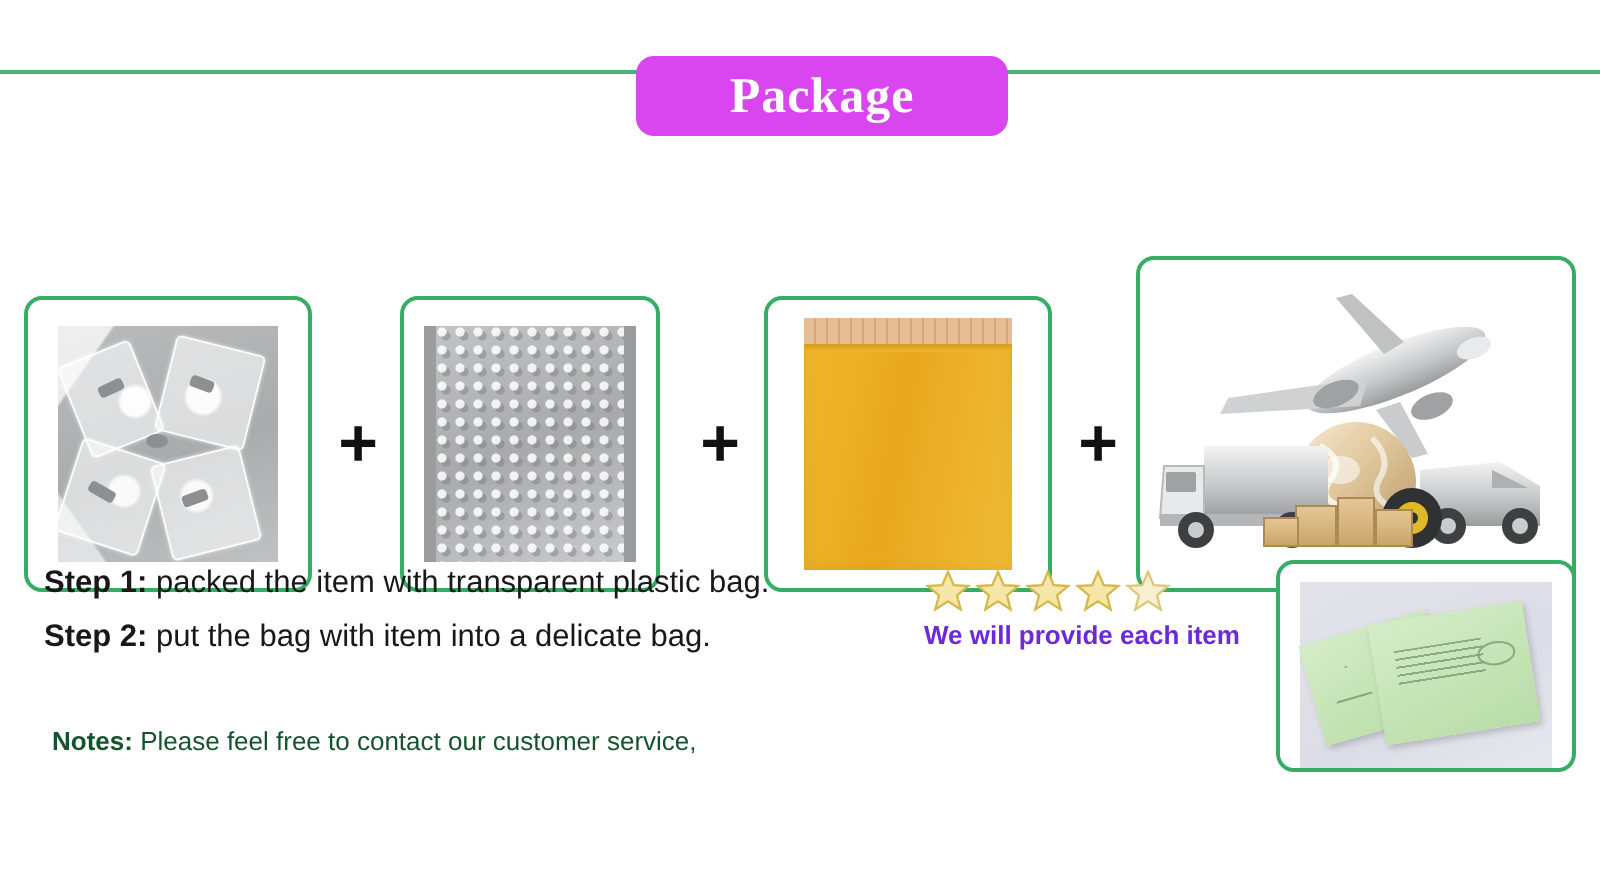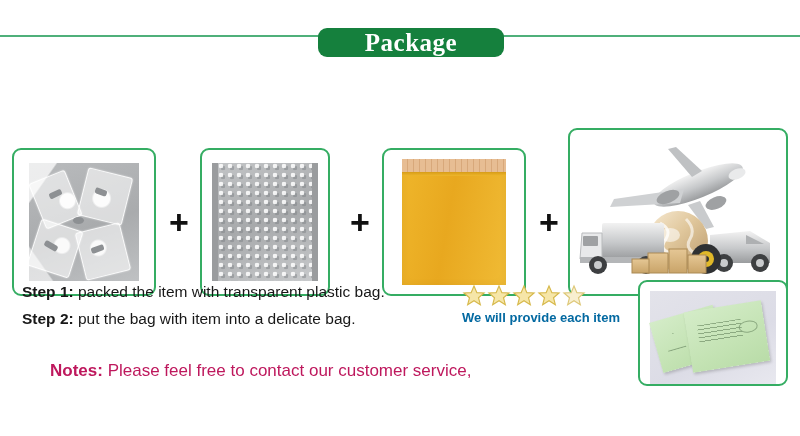--- a/index.html
+++ b/index.html
@@ -15,22 +15,22 @@
   
   .header-band{
     position:absolute;left:0;top:14px;width:800px;height:44px;
   }
   .header-rule{
     position:absolute;left:0;top:21px;width:800px;height:2px;
     background:#4fb07a;
   }
   .header-badge{
     position:absolute;left:318px;top:14px;
-    width:186px;height:29px;
-    background:#15803d;
+    width:186px;height:40px;
+    background:#d946ef;
     border-radius:9px;
     display:flex;align-items:center;justify-content:center;
   }
   .header-badge span{
     color:#ffffff;
     font-family:"Liberation Serif", serif;
     font-weight:bold;
     font-size:25px;
     letter-spacing:.5px;
     line-height:1;
@@ -119,30 +119,30 @@
 
   
   .steps{position:absolute;left:22px;top:250px;width:430px;margin-top:28px;}
   .step-line{
     font-size:15.5px;color:#181818;line-height:27px;white-space:nowrap;
   }
   .step-line b{font-weight:bold;}
 
   
   .notes{position:absolute;left:26px;top:360px;width:420px;}
-  .notes-row{font-size:17px;color:#be185d;line-height:21px;white-space:nowrap;margin-left:24px;}
+  .notes-row{font-size:13px;color:#14532d;line-height:21px;white-space:nowrap;}
   .notes-row b{font-weight:bold;}
   .notes-row.indent{padding-left:48px;}
 
   
   .promise{position:absolute;left:462px;top:283px;width:180px;}
   .stars{display:flex;gap:1px;height:24px;align-items:center;}
   .stars svg{display:block;}
   .promise-line{
-    font-size:13px;color:#0369a1;line-height:21px;font-weight:bold;white-space:nowrap;
+    font-size:13px;color:#6d28d9;line-height:21px;font-weight:bold;white-space:nowrap;
   }
 
   
   #clothbox{
     position:absolute;left:638px;top:280px;width:150px;height:106px;
     border:2px solid #35ad63;border-radius:9px;background:#fff;
     box-sizing:border-box;overflow:hidden;
   }
   .art-cloth{
     position:absolute;left:10px;top:9px;right:10px;bottom:0;

